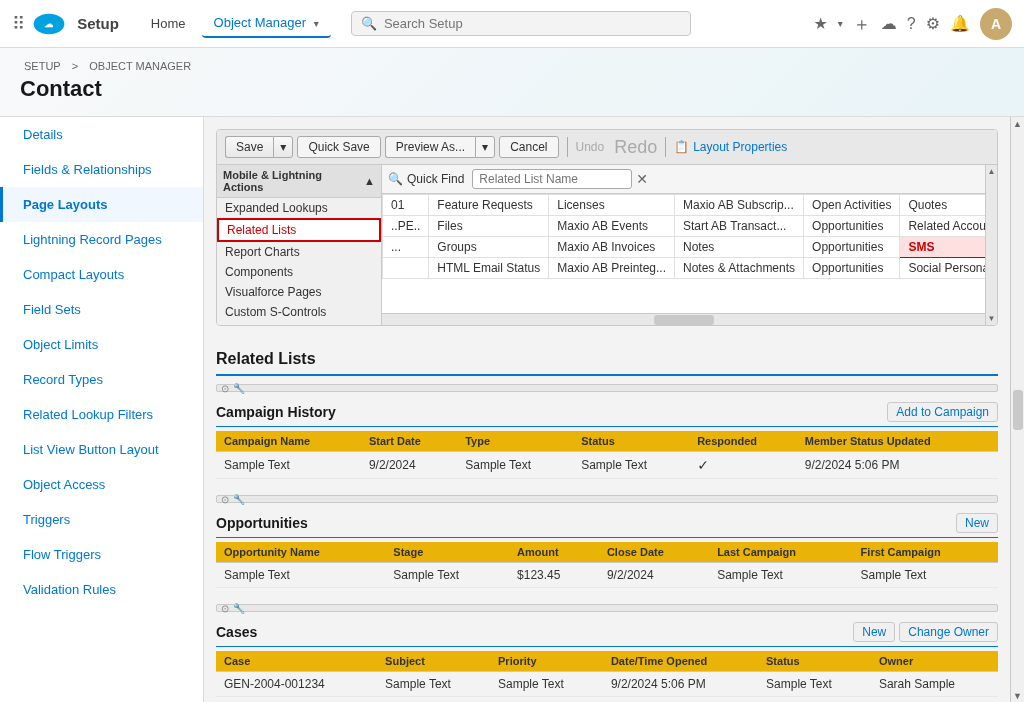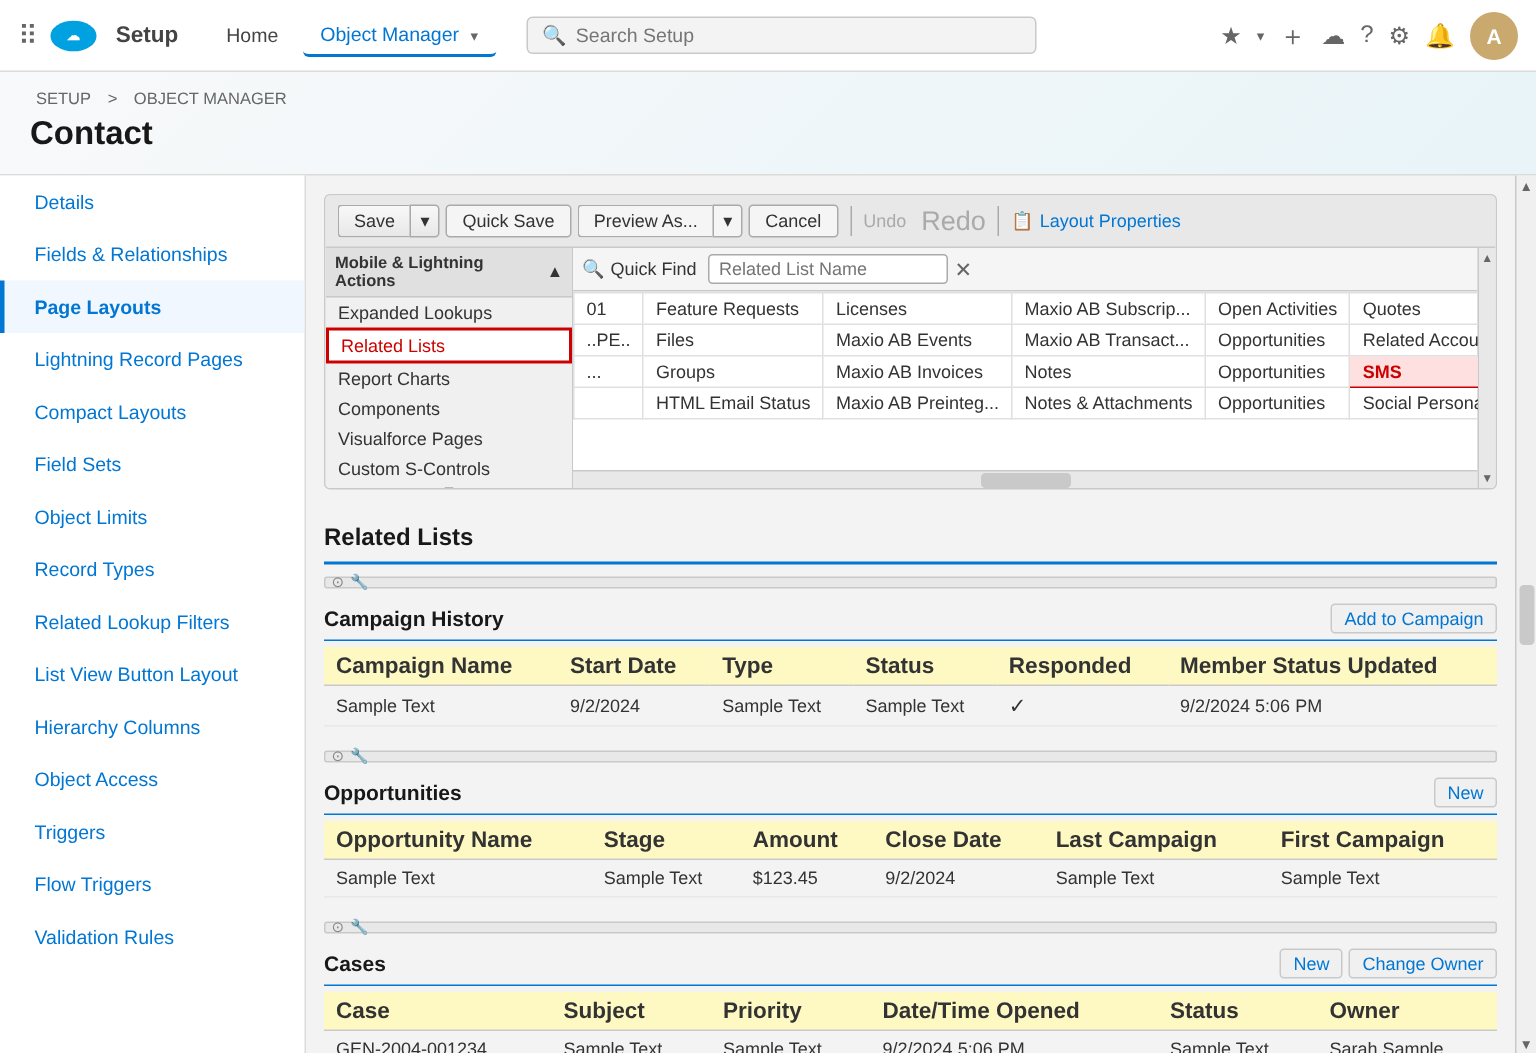--- a/index.html
+++ b/index.html
@@ -323,26 +323,26 @@
       border-radius: 3px;
       padding: 2px 8px;
       cursor: pointer;
     }
     .sub-table {
       width: 100%;
       border-collapse: collapse;
       font-size: 12px;
     }
     .sub-table th {
-      background: #fef9c3;
+      background: #eab308;
       border-bottom: 1px solid #c9c9c9;
       text-align: left;
       padding: 4px 8px;
       font-weight: 700;
-      font-size: 15px;
+      font-size: 11px;
       color: #333;
     }
     .sub-table td {
       padding: 5px 8px;
       border-bottom: 1px solid #e8e8e8;
       color: #333;
     }
     .checkmark { font-size: 14px; }
 
     
@@ -402,21 +402,20 @@
     <div class="sidebar-item">Details</div>
     <div class="sidebar-item">Fields &amp; Relationships</div>
     <div class="sidebar-item active">Page Layouts</div>
     <div class="sidebar-item">Lightning Record Pages</div>
     <div class="sidebar-item">Compact Layouts</div>
     <div class="sidebar-item">Field Sets</div>
     <div class="sidebar-item">Object Limits</div>
     <div class="sidebar-item">Record Types</div>
     <div class="sidebar-item">Related Lookup Filters</div>
     <div class="sidebar-item">List View Button Layout</div>
-    <div class="sidebar-item">Hierarchy Columns</div>
     <div class="sidebar-item">Object Access</div>
     <div class="sidebar-item">Triggers</div>
     <div class="sidebar-item">Flow Triggers</div>
     <div class="sidebar-item">Validation Rules</div>
   </div>
 
   <div class="content">
 
     <div class="layout-editor">
 
@@ -471,21 +470,21 @@
                 <td>Licenses</td>
                 <td>Maxio AB Subscrip...</td>
                 <td>Open Activities</td>
                 <td>Quotes</td>
 
               </tr>
               <tr>
                 <td>..PE..</td>
                 <td>Files</td>
                 <td>Maxio AB Events</td>
-                <td>Maxio AB Transact...</td>
+                <td>Start AB Transact...</td>
                 <td>Opportunities</td>
                 <td>Related Accounts</td>
 
               </tr>
               <tr>
                 <td>...</td>
                 <td>Groups</td>
                 <td>Maxio AB Invoices</td>
                 <td>Notes</td>
                 <td>Opportunities</td>

